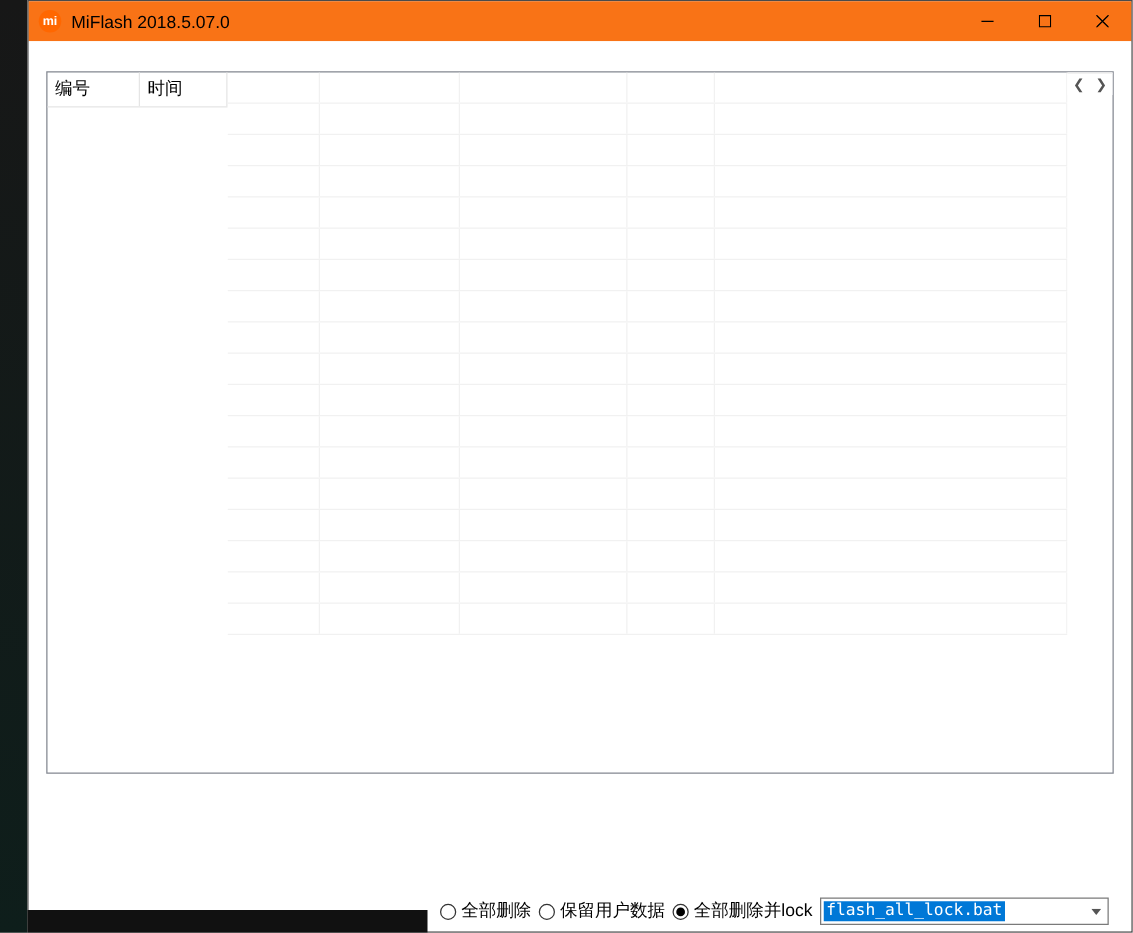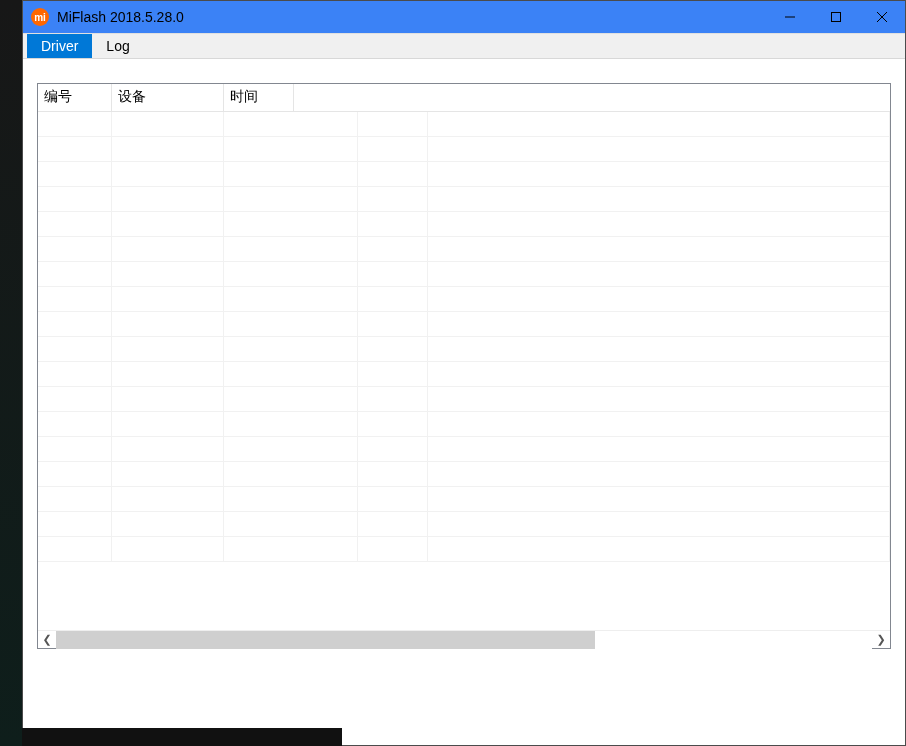--- a/index.html
+++ b/index.html
@@ -1,29 +1,29 @@
 <!DOCTYPE html>
 <html><head>
 <meta charset="utf-8">
 <style>
   * { box-sizing: border-box; }
   body { margin:0; padding:0; font-family:"Microsoft YaHei","Segoe UI",Tahoma,sans-serif; font-size:13px; background:#1a1a1a; width:906px; height:746px; overflow:hidden; position:relative; }
   .bg-left { position:absolute; left:0; top:0; width:22px; height:746px; background:linear-gradient(#171717,#0e1e1b); }
   .window { position:absolute; left:22px; top:0; width:884px; height:746px; background:#fff; border:1px solid #4b4b4b; display:flex; flex-direction:column; }
-  .titlebar { height:32px; background:#3b82f6; display:flex; align-items:center; }
+  .titlebar { height:32px; background:#f97316; display:flex; align-items:center; }
   .titlebar .appicon { width:18px; height:18px; border-radius:50%; background:#ff6700; margin:0 8px 0 8px; display:flex; align-items:center; justify-content:center; color:#fff; font-weight:600; font-size:10px; font-family:Arial,sans-serif; }
   .titlebar .title { flex:0 0 auto; color:#000; font-size:14px; }
   .titlebar .spacer { flex:1 1 auto; }
   .winbtn { width:46px; height:32px; display:flex; align-items:center; justify-content:center; color:#000; }
   .winbtn svg { width:10px; height:10px; stroke:#000; stroke-width:1; fill:none; }
   .menubar { height:26px; background:#f0f0f0; border-top:1px solid #e0e0e0; border-bottom:1px solid #d8d8d8; display:flex; align-items:stretch; padding-left:4px; }
   .menuitem { padding:0 14px; display:flex; align-items:center; font-size:14px; }
   .menuitem.active { background:#0078d7; color:#fff; }
   .content { flex:1 1 auto; position:relative; background:#fff; }
-  .grid-wrap { position:absolute; left:14px; top:24px; right:14px; bottom:96px; border:1px solid #828790; background:#fff; display:flex; flex-direction:column; }
+  .grid-wrap { position:absolute; left:14px; top:24px; right:14px; bottom:96px; border:1px solid #828790; background:#fff; display:flex; flex-direction:row; }
   .grid-headers { display:flex; border-bottom:1px solid #e5e5e5; height:28px; }
   .hcell { border-right:1px solid #e5e5e5; padding:4px 6px 0 6px; font-size:14px; color:#000; white-space:nowrap; overflow:hidden; }
   .grid-body { flex:1 1 auto; overflow:hidden; }
   .grow { display:flex; height:25px; border-bottom:1px solid #f1f1f1; }
   .gcell { border-right:1px solid #f1f1f1; }
   .hscroll { height:18px; background:#fff; display:flex; align-items:center; border-top:1px solid #eee; }
   .hscroll .arrow { width:18px; height:18px; display:flex; align-items:center; justify-content:center; color:#555; font-size:11px; }
   .hscroll .track { flex:1 1 auto; height:18px; background:#fff; position:relative; }
   .hscroll .thumb { position:absolute; left:0; top:0; height:18px; width:66%; background:#cfcfcf; }
   .bottombar { height:30px; display:flex; align-items:center; justify-content:flex-end; padding:0 18px 2px 0; gap:6px; background:#fff; }
@@ -38,49 +38,44 @@
   .c0{width:74px} .c1{width:112px} .c2{width:134px} .c3{width:70px} .c4{flex:1 1 auto}
 </style>
 </head>
 <body>
 
 <div class="bg-left"></div>
 
 <div class="window">
   <div class="titlebar">
     <div class="appicon">mi</div>
-    <div class="title">MiFlash 2018.5.28.0</div>
+    <div class="title">MiFlash 2018.5.07.0</div>
     <div class="spacer"></div>
     <div class="winbtn">
         <svg viewBox="0 0 10 10">
           <path d="M0 5 H10"></path>
         </svg>
       </div>
     <div class="winbtn">
         <svg viewBox="0 0 10 10">
           <rect x="0.5" y="0.5" width="9" height="9"></rect>
         </svg>
       </div>
     <div class="winbtn">
         <svg viewBox="0 0 10 10">
           <path d="M0 0 L10 10 M10 0 L0 10"></path>
         </svg>
       </div>
   </div>
 
-  <div class="menubar">
-    <div class="menuitem active">Driver</div>
-    <div class="menuitem">Log</div>
-  </div>
 
   <div class="content">
     <div class="grid-wrap">
       <div class="grid-headers">
         <div class="hcell c0">编号</div>
-        <div class="hcell c1">设备</div>
         <div class="hcell c3">时间</div>
       </div>
       <div class="grid-body" id="grid-body">
           <div class="grow">
             <div class="gcell c0"></div>
             <div class="gcell c1"></div>
             <div class="gcell c2"></div>
             <div class="gcell c3"></div>
             <div class="gcell c4"></div>
           </div>
@@ -207,15 +202,37 @@
       <div class="hscroll">
         <div class="arrow">❮</div>
         <div class="track">
             <div class="thumb"></div>
           </div>
         <div class="arrow">❯</div>
       </div>
     </div>
   </div>
 
+  <div class="bottombar">
+    <label class="radio">
+      <span class="dot"></span>
+      <span>全部删除</span>
+    </label>
+    <label class="radio">
+      <span class="dot"></span>
+      <span>保留用户数据</span>
+    </label>
+    <label class="radio checked">
+      <span class="dot"></span>
+      <span>全部删除并lock</span>
+    </label>
+    <div class="combo">
+      <span class="val">flash_all_lock.bat</span>
+      <span class="drop">
+          <svg viewBox="0 0 8 5">
+            <path d="M0 0 L4 5 L8 0" fill="#555"></path>
+          </svg>
+        </span>
+    </div>
+  </div>
 </div>
 
 <div class="bg-dark"></div>
 
 </body></html>

